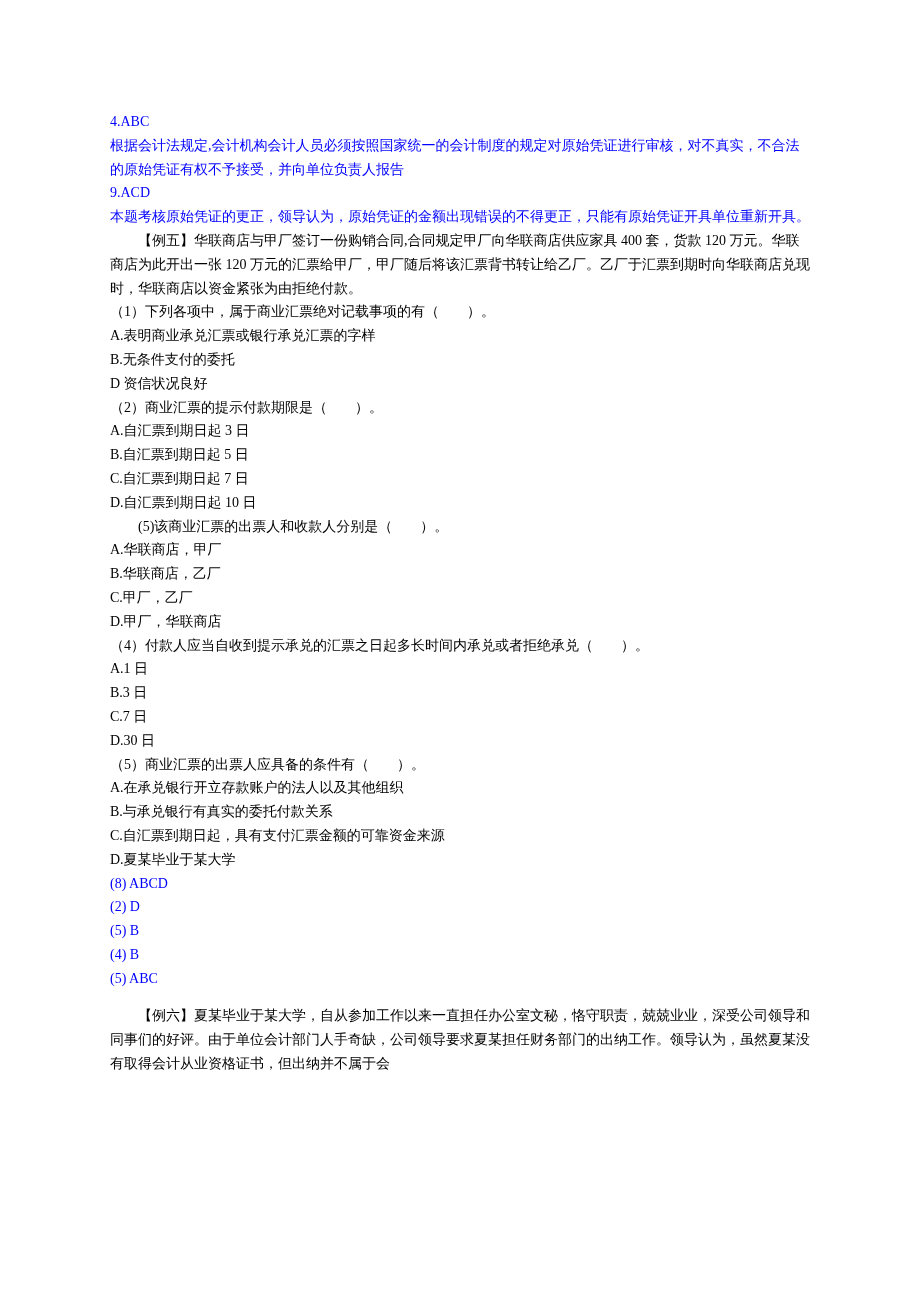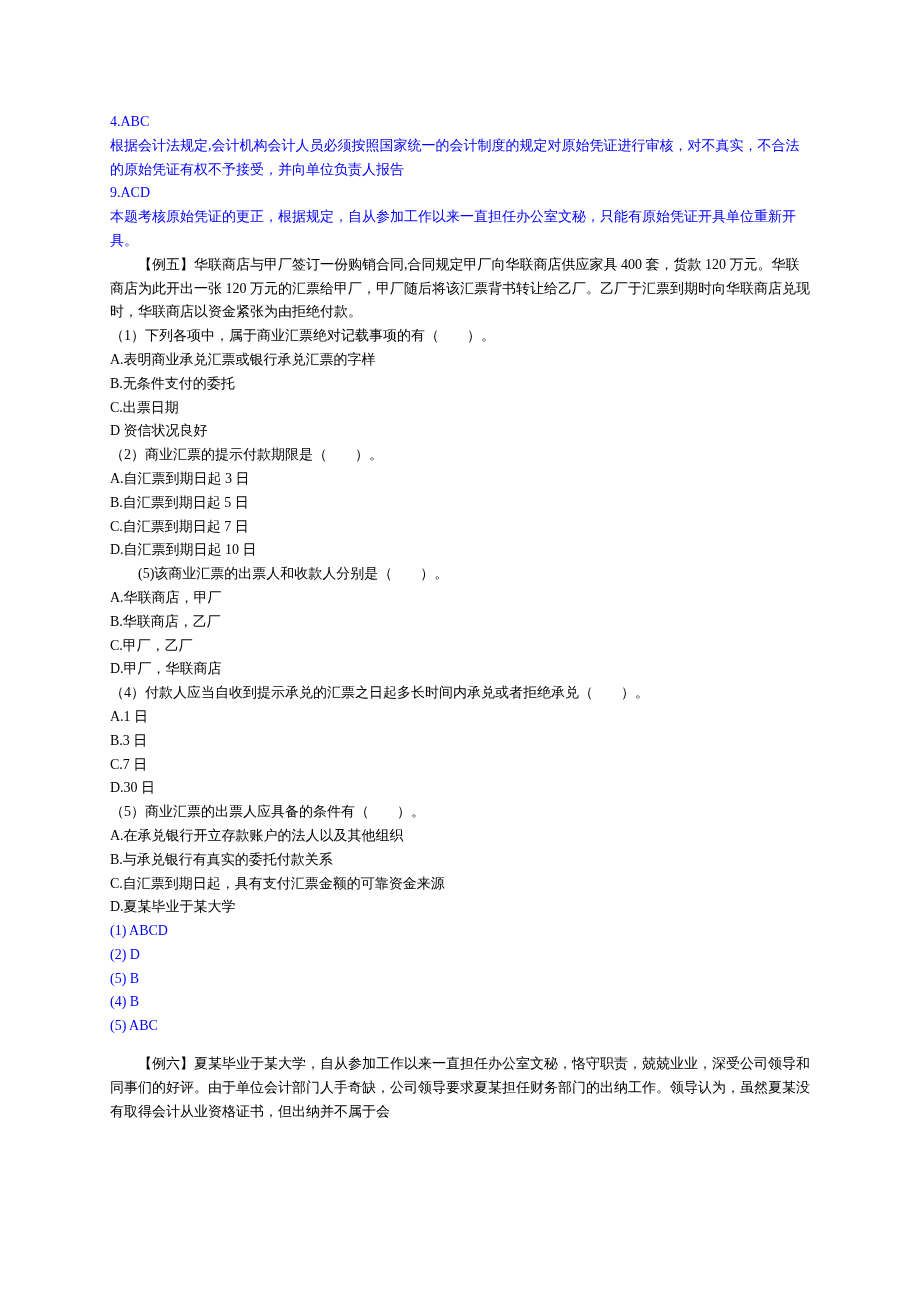--- a/index.html
+++ b/index.html
@@ -34,28 +34,27 @@
 </style>
 </head>
 <body>
 
 <div class="page">
 
   <p class="blue block">4.ABC</p>
   <p class="blue block">根据会计法规定,会计机构会计人员必须按照国家统一的会计制度的规定对原始凭证进行审核，对不真实，不合法的原始凭证有权不予接受，并向单位负责人报告</p>
 
   <p class="blue block">9.ACD</p>
-  <p class="blue block">本题考核原始凭证的更正，根据规定，自从参加工作以来一直担任办公室文秘，只能有原始凭证开具单位重新开具。</p>
+  <p class="blue block">本题考核原始凭证的更正，领导认为，原始凭证的金额出现错误的不得更正，只能有原始凭证开具单位重新开具。</p>
 
   <p class="block indent">【例五】华联商店与甲厂签订一份购销合同,合同规定甲厂向华联商店供应家具 400 套，货款 120 万元。华联商店为此开出一张 120 万元的汇票给甲厂，甲厂随后将该汇票背书转让给乙厂。乙厂于汇票到期时向华联商店兑现时，华联商店以资金紧张为由拒绝付款。</p>
 
   <p class="block">（1）下列各项中，属于商业汇票绝对记载事项的有（　　）。</p>
   <p class="block">A.表明商业承兑汇票或银行承兑汇票的字样</p>
   <p class="block">B.无条件支付的委托</p>
-  <p class="block">C.出票日期</p>
   <p class="block">D 资信状况良好</p>
 
   <p class="block">（2）商业汇票的提示付款期限是（　　）。</p>
   <p class="block">A.自汇票到期日起 3 日</p>
   <p class="block">B.自汇票到期日起 5 日</p>
   <p class="block">C.自汇票到期日起 7 日</p>
   <p class="block">D.自汇票到期日起 10 日</p>
 
   <p class="block">　　(5)该商业汇票的出票人和收款人分别是（　　）。</p>
   <p class="block">A.华联商店，甲厂</p>
@@ -68,21 +67,21 @@
   <p class="block">B.3 日</p>
   <p class="block">C.7 日</p>
   <p class="block">D.30 日</p>
 
   <p class="block">（5）商业汇票的出票人应具备的条件有（　　）。</p>
   <p class="block">A.在承兑银行开立存款账户的法人以及其他组织</p>
   <p class="block">B.与承兑银行有真实的委托付款关系</p>
   <p class="block">C.自汇票到期日起，具有支付汇票金额的可靠资金来源</p>
   <p class="block">D.夏某毕业于某大学</p>
 
-  <p class="blue block">(1) ABCD</p>
+  <p class="blue block">(8) ABCD</p>
   <p class="blue block">(2) D</p>
   <p class="blue block">(5) B</p>
   <p class="blue block">(4) B</p>
   <p class="blue block">(5) ABC</p>
 
   <div class="spacer"></div>
 
   <p class="block indent">【例六】夏某毕业于某大学，自从参加工作以来一直担任办公室文秘，恪守职责，兢兢业业，深受公司领导和同事们的好评。由于单位会计部门人手奇缺，公司领导要求夏某担任财务部门的出纳工作。领导认为，虽然夏某没有取得会计从业资格证书，但出纳并不属于会</p>
 
 </div>

